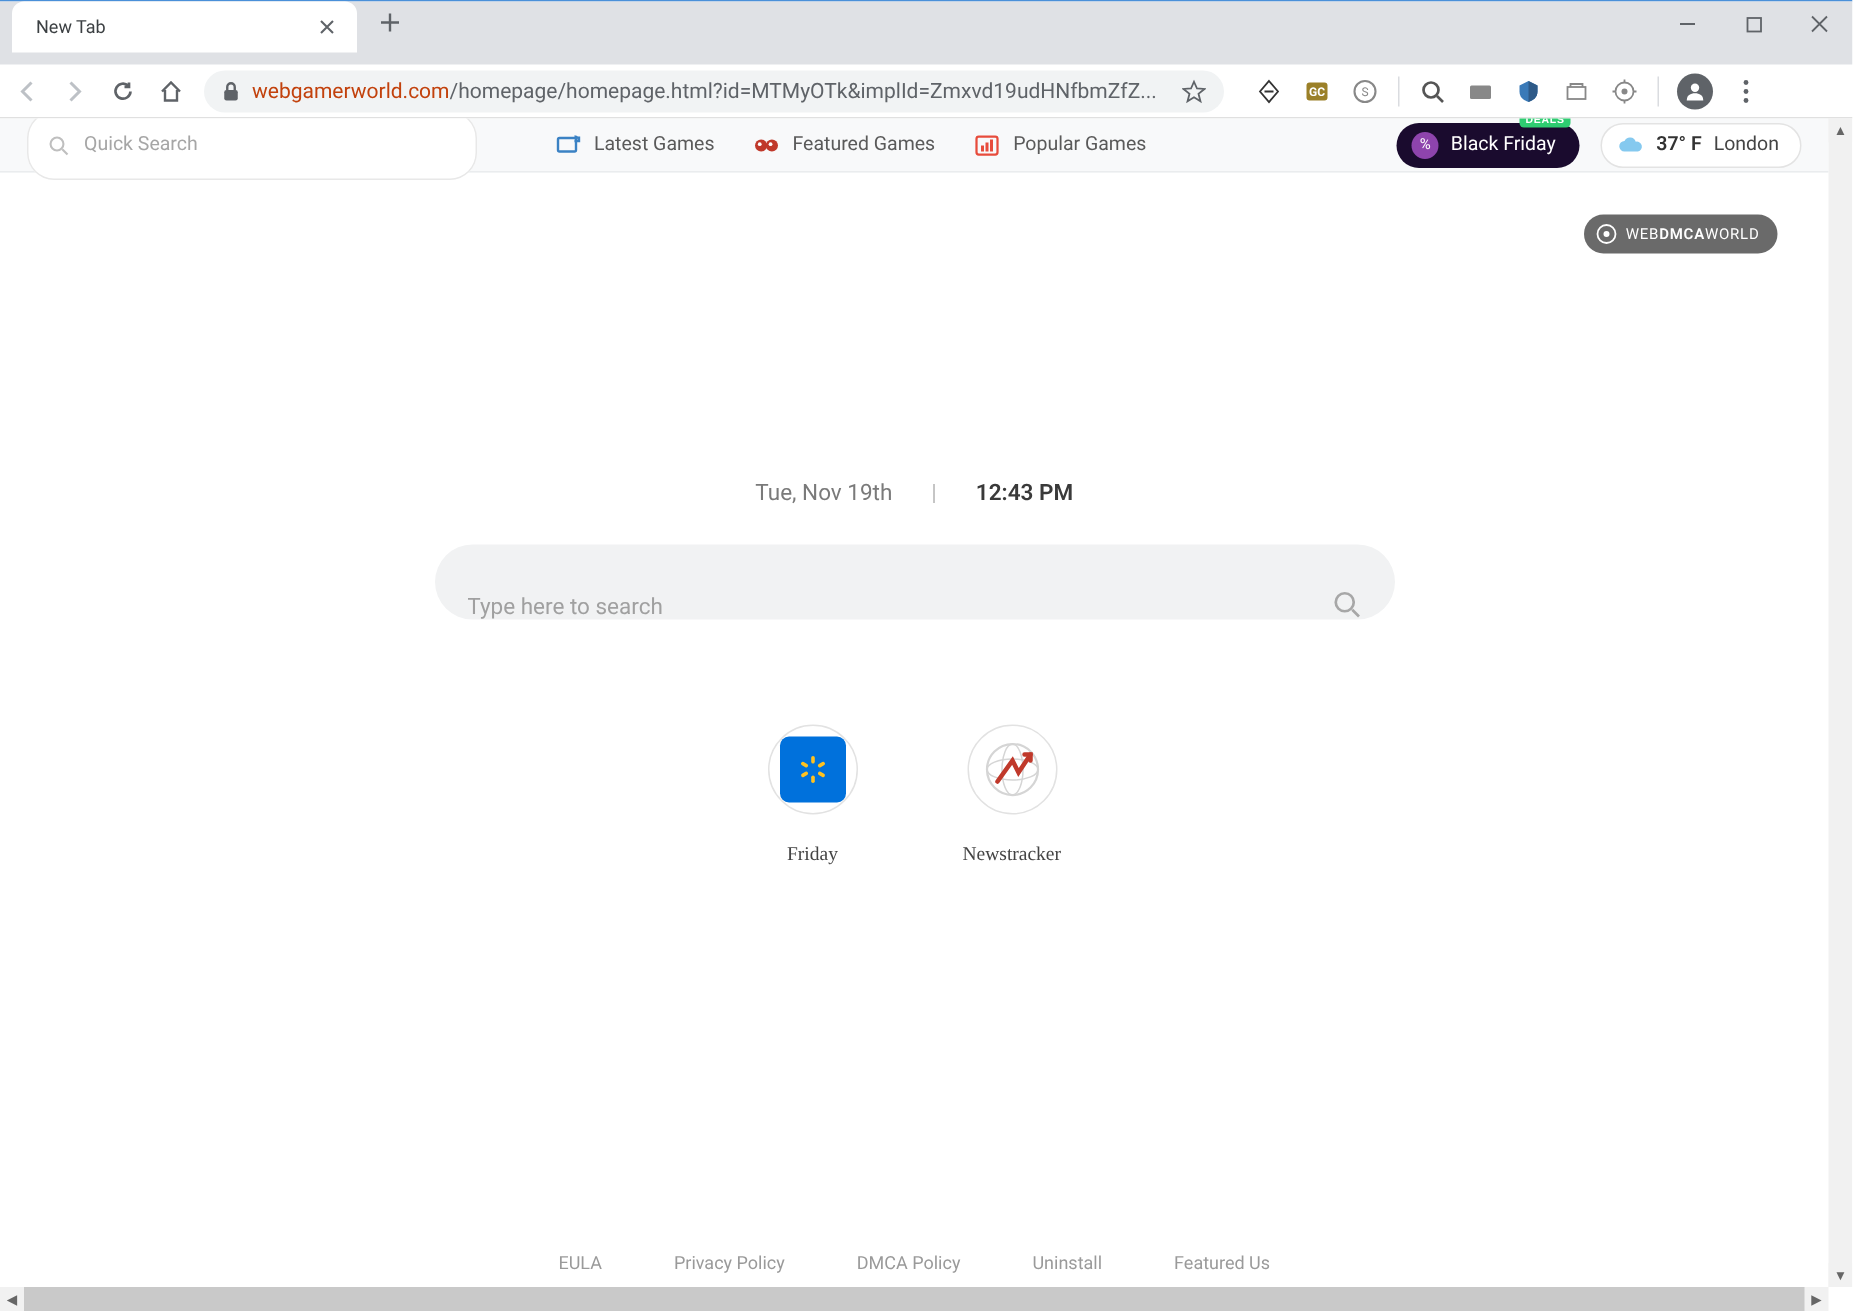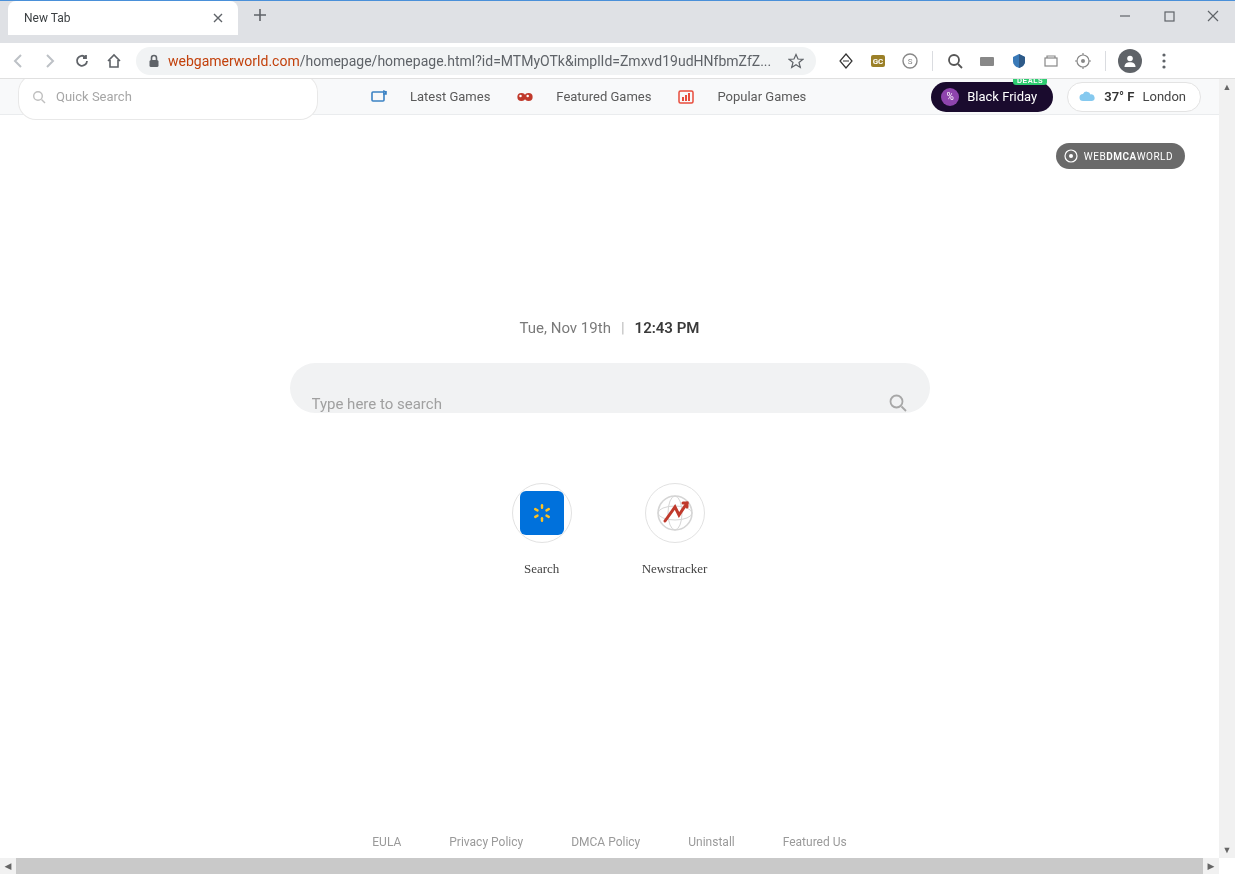--- a/index.html
+++ b/index.html
@@ -39,37 +39,37 @@
 .hscroll-left,.hscroll-right{width:16px;height:16px;display:flex;align-items:center;justify-content:center;color:#666;font-size:9px;cursor:pointer;}
 .hscroll-track{flex:1;height:16px;background:#c9c9c9;}
 
 .content-area { position:absolute; left:0; right:16px; top:0; bottom:16px; background:#fff; }
 
 
 .top-toolbar { height:36px; background:#f8f9fa; border-bottom:1px solid #eaecee; display:flex; align-items:center; padding:0 18px; gap:20px; }
 .quick-search { background:#fff; border-radius:18px; height:46px; width:300px; display:flex; align-items:center; padding:0 14px; gap:10px; color:#a6a6a6; font-size:13px; box-shadow:0 0 0 1px #e8e8e8 inset; }
 .quick-search svg { color:#bfbfbf; }
 .toolbar-links { display:flex; gap:26px; margin-left:32px; }
-.toolbar-link { display:flex; align-items:center; gap:22px; font-size:13px; color:#5a5a5a; cursor:pointer; font-family: Georgia, serif; }
+.toolbar-link { display:flex; align-items:center; gap:8px; font-size:13px; color:#5a5a5a; cursor:pointer; font-family: Georgia, serif; }
 .tl-icon { width:18px; height:18px; display:flex; align-items:center; justify-content:center; }
 .toolbar-right { margin-left:auto; display:flex; align-items:center; gap:14px; }
 .bf-pill { background:#1a0b2e; color:#fff; border-radius:18px; height:30px; padding:0 16px 0 10px; display:flex; align-items:center; gap:8px; font-size:13px; font-family: Georgia, serif; position:relative; }
 .bf-pill .pct { width:18px;height:18px;border-radius:50%;background:#8e44ad;display:flex;align-items:center;justify-content:center;font-size:10px;}
 .deals-badge { position:absolute; top:-6px; right:6px; background:#2ecc71; color:#fff; font-size:7px; padding:1px 4px; border-radius:3px; font-weight:bold; font-family:sans-serif; letter-spacing:0.5px;}
 .weather-pill { background:#fff; border:1px solid #e3e3e3; border-radius:18px; height:30px; padding:0 14px 0 10px; display:flex; align-items:center; gap:8px; font-size:13px; color:#444; }
 .weather-pill .cloud { color:#5dade2; }
 
 
 .logo-bar { display:flex; justify-content:flex-end; padding:28px 34px 0 0; }
 .logo-pill { background:#6a6a6a; color:#fff; border-radius:14px; height:26px; padding:0 12px 0 8px; display:flex; align-items:center; gap:6px; font-size:10px; letter-spacing:0.5px; }
 .logo-pill b { font-weight:600; color:#fff; }
 
 
 .center-stage { display:flex; flex-direction:column; align-items:center; padding-top:150px; }
-.datetime { font-size:15px; color:#7a7a7a; font-family: Georgia, serif; display:flex; gap:10px; align-items:center; }
+.datetime { font-size:15px; color:#7a7a7a; font-family: Georgia, serif; display:flex; gap:26px; align-items:center; }
 .datetime .sep{color:#bbb;}
 .datetime .time { color:#3a3a3a; font-weight:600; }
 .main-search { margin-top:26px; width:640px; height:50px; background:#f1f2f3; border-radius:26px; display:flex; align-items:flex-end; padding:0 22px; gap:14px; }
 .main-search input { border:none; background:transparent; flex:1; font-size:15px; color:#666; outline:none; }
 .main-search input::placeholder{color:#a0a0a0;}
 .main-search .sbtn { color:#a7a7a7; cursor:pointer; }
 
 .tiles { display:flex; gap:70px; margin-top:70px; }
 .tile { display:flex; flex-direction:column; align-items:center; gap:18px; cursor:pointer; }
 .tile-circle { width:60px; height:60px; border-radius:50%; border:1px solid #e2e2e2; background:#fff; display:flex; align-items:center; justify-content:center; }
@@ -319,21 +319,21 @@
                         <rect x="9.8" y="2" width="2.4" height="5" rx="1.2"></rect>
                         <rect x="9.8" y="15" width="2.4" height="5" rx="1.2"></rect>
                         <rect x="9.8" y="2" width="2.4" height="5" rx="1.2" transform="rotate(60 11 11)"></rect>
                         <rect x="9.8" y="15" width="2.4" height="5" rx="1.2" transform="rotate(60 11 11)"></rect>
                         <rect x="9.8" y="2" width="2.4" height="5" rx="1.2" transform="rotate(-60 11 11)"></rect>
                         <rect x="9.8" y="15" width="2.4" height="5" rx="1.2" transform="rotate(-60 11 11)"></rect>
                       </g>
                     </svg>
               </div>
                 </div>
-              <span class="tile-label">Search</span>
+              <span class="tile-label">Friday</span>
             </div>
             <div class="tile">
               <div class="tile-circle">
                   <div class="tile-inner">
                 <svg width="40" height="40" viewBox="0 0 40 40">
                       <circle cx="20" cy="20" r="17" fill="none" stroke="#d5d5d5" stroke-width="1.5"></circle>
                       <ellipse cx="20" cy="20" rx="17" ry="7" fill="none" stroke="#d5d5d5" stroke-width="1"></ellipse>
                       <ellipse cx="20" cy="20" rx="7" ry="17" fill="none" stroke="#d5d5d5" stroke-width="1"></ellipse>
                       <path d="M10 28 L20 14 L24 22 L32 10" fill="none" stroke="#c0392b" stroke-width="3" stroke-linecap="round"></path>
                       <path d="M28 10 L32 10 L32 14" fill="none" stroke="#c0392b" stroke-width="3" stroke-linecap="round"></path>

